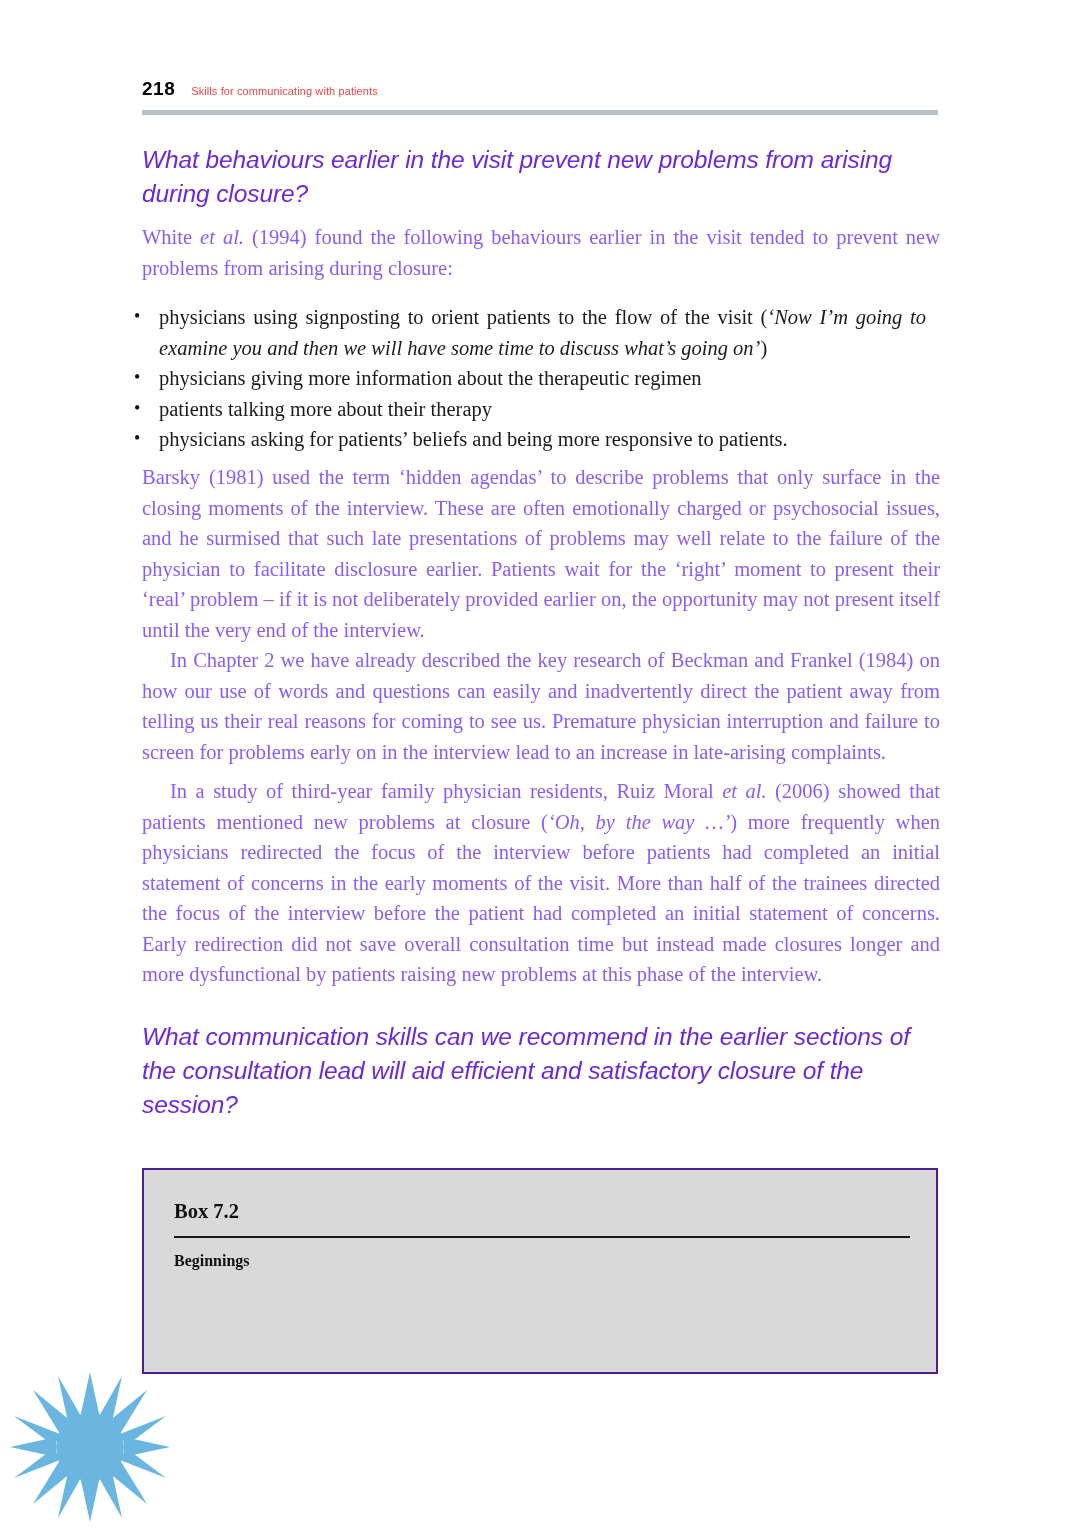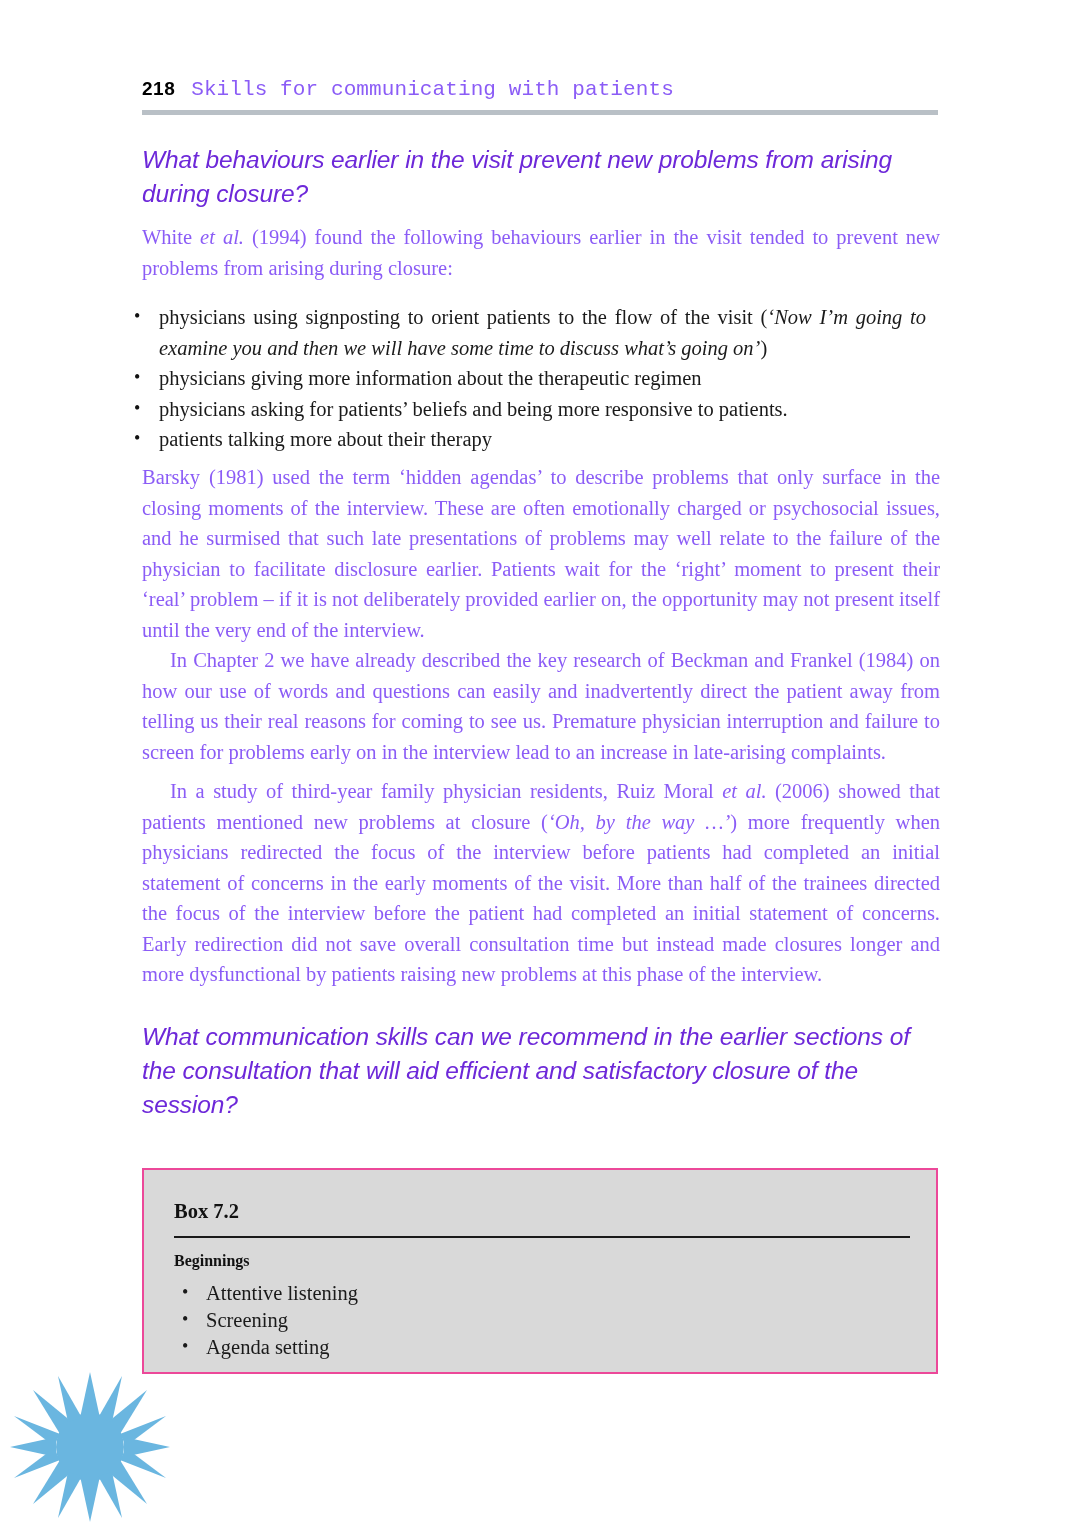--- a/index.html
+++ b/index.html
@@ -34,23 +34,23 @@
   }
   .runhead .pagenum {
     font-family: "Liberation Sans", sans-serif;
     font-weight: bold;
     font-size: 19px;
     color: #000;
     letter-spacing: 0.5px;
     margin-right: 16px;
   }
   .runhead .rh-title {
-    font-family: Liberation Mono, monospace;
-    font-size: 21px;
-    color: #8b5cf6;
+    font-family: Liberation Sans, sans-serif;
+    font-size: 11px;
+    color: #ef4444;
     letter-spacing: 0.1px;
   }
   .rule {
     position: absolute;
     left: 142px;
     top: 110px;
     width: 796px;
     height: 5px;
     background: #b9c0c6;
   }
@@ -116,21 +116,21 @@
   .bullets li em { font-style: italic; }
 
   
   .box {
     position: absolute;
     left: 142px;
     top: 1168px;
     width: 796px;
     height: 206px;
     background: #d9d9d9;
-    border: 2px solid #ec4899;
+    border: 2px solid #4c1d95;
     box-sizing: border-box;
   }
   .box-title {
     position: absolute;
     left: 30px;
     top: 30px;
     font-family: "Liberation Serif", serif;
     font-weight: bold;
     font-size: 20.5px;
     color: #111;
@@ -220,50 +220,45 @@
   <div class="head-a" id="heading-1">What behaviours earlier in the visit prevent new problems from arising during closure?</div>
 
   <div class="para" id="para-intro">
     White <em>et al.</em> (1994) found the following behaviours earlier in the visit tended to
     prevent new problems from arising during closure:
   </div>
 
   <ul class="bullets">
     <li>physicians using signposting to orient patients to the flow of the visit (<em>‘Now I’m going to examine you and then we will have some time to discuss what’s going on’</em>)</li>
     <li>physicians giving more information about the therapeutic regimen</li>
+    <li>patients talking more about their therapy</li>
     <li>physicians asking for patients’ beliefs and being more responsive to patients.</li>
-    <li>patients talking more about their therapy</li>
   </ul>
 
   <div class="para" id="para-barsky">Barsky (1981) used the term ‘hidden agendas’ to describe problems that only surface in the closing moments of the interview. These are often emotionally charged or psychosocial issues, and he surmised that such late presentations of problems may well relate to the failure of the physician to facilitate disclosure earlier. Patients wait for the ‘right’ moment to present their ‘real’ problem – if it is not deliberately provided earlier on, the opportunity may not present itself until the very end of the interview.</div>
 
   <div class="para" id="para-chapter2">In Chapter 2 we have already described the key research of Beckman and Frankel (1984) on how our use of words and questions can easily and inadvertently direct the patient away from telling us their real reasons for coming to see us. Premature physician interruption and failure to screen for problems early on in the interview lead to an increase in late-arising complaints.</div>
 
   <div class="para" id="para-ruiz">
     In a study of third-year family physician residents, Ruiz Moral <em>et al.</em> (2006)
     showed that patients mentioned new problems at closure (<em>‘Oh, by the way …’</em>) more
     frequently when physicians redirected the focus of the interview before patients
     had completed an initial statement of concerns in the early moments of the visit.
     More than half of the trainees directed the focus of the interview before the patient
     had completed an initial statement of concerns. Early redirection did not save overall
     consultation time but instead made closures longer and more dysfunctional by
     patients raising new problems at this phase of the interview.
   </div>
 
-  <div class="head-a" id="heading-2">What communication skills can we recommend in the earlier sections of the consultation that will aid efficient and satisfactory closure of the session?</div>
+  <div class="head-a" id="heading-2">What communication skills can we recommend in the earlier sections of the consultation lead will aid efficient and satisfactory closure of the session?</div>
 
   <div class="box">
     <div class="box-title">Box 7.2</div>
     <div class="box-divider"></div>
     <div class="box-subhead">Beginnings</div>
-    <ul class="box-list">
-      <li>Attentive listening</li>
-      <li>Screening</li>
-      <li>Agenda setting</li>
-    </ul>
   </div>
 
   <div class="watermark">
     <svg class="wm-sun" viewBox="0 0 160 150">
       <g fill="#6ab6e0">
         <circle cx="80" cy="75" r="34"></circle>
         <g>
           <polygon points="80,0 90,46 70,46"></polygon>
           <polygon points="80,150 90,104 70,104"></polygon>
           <polygon points="0,75 46,65 46,85"></polygon>

